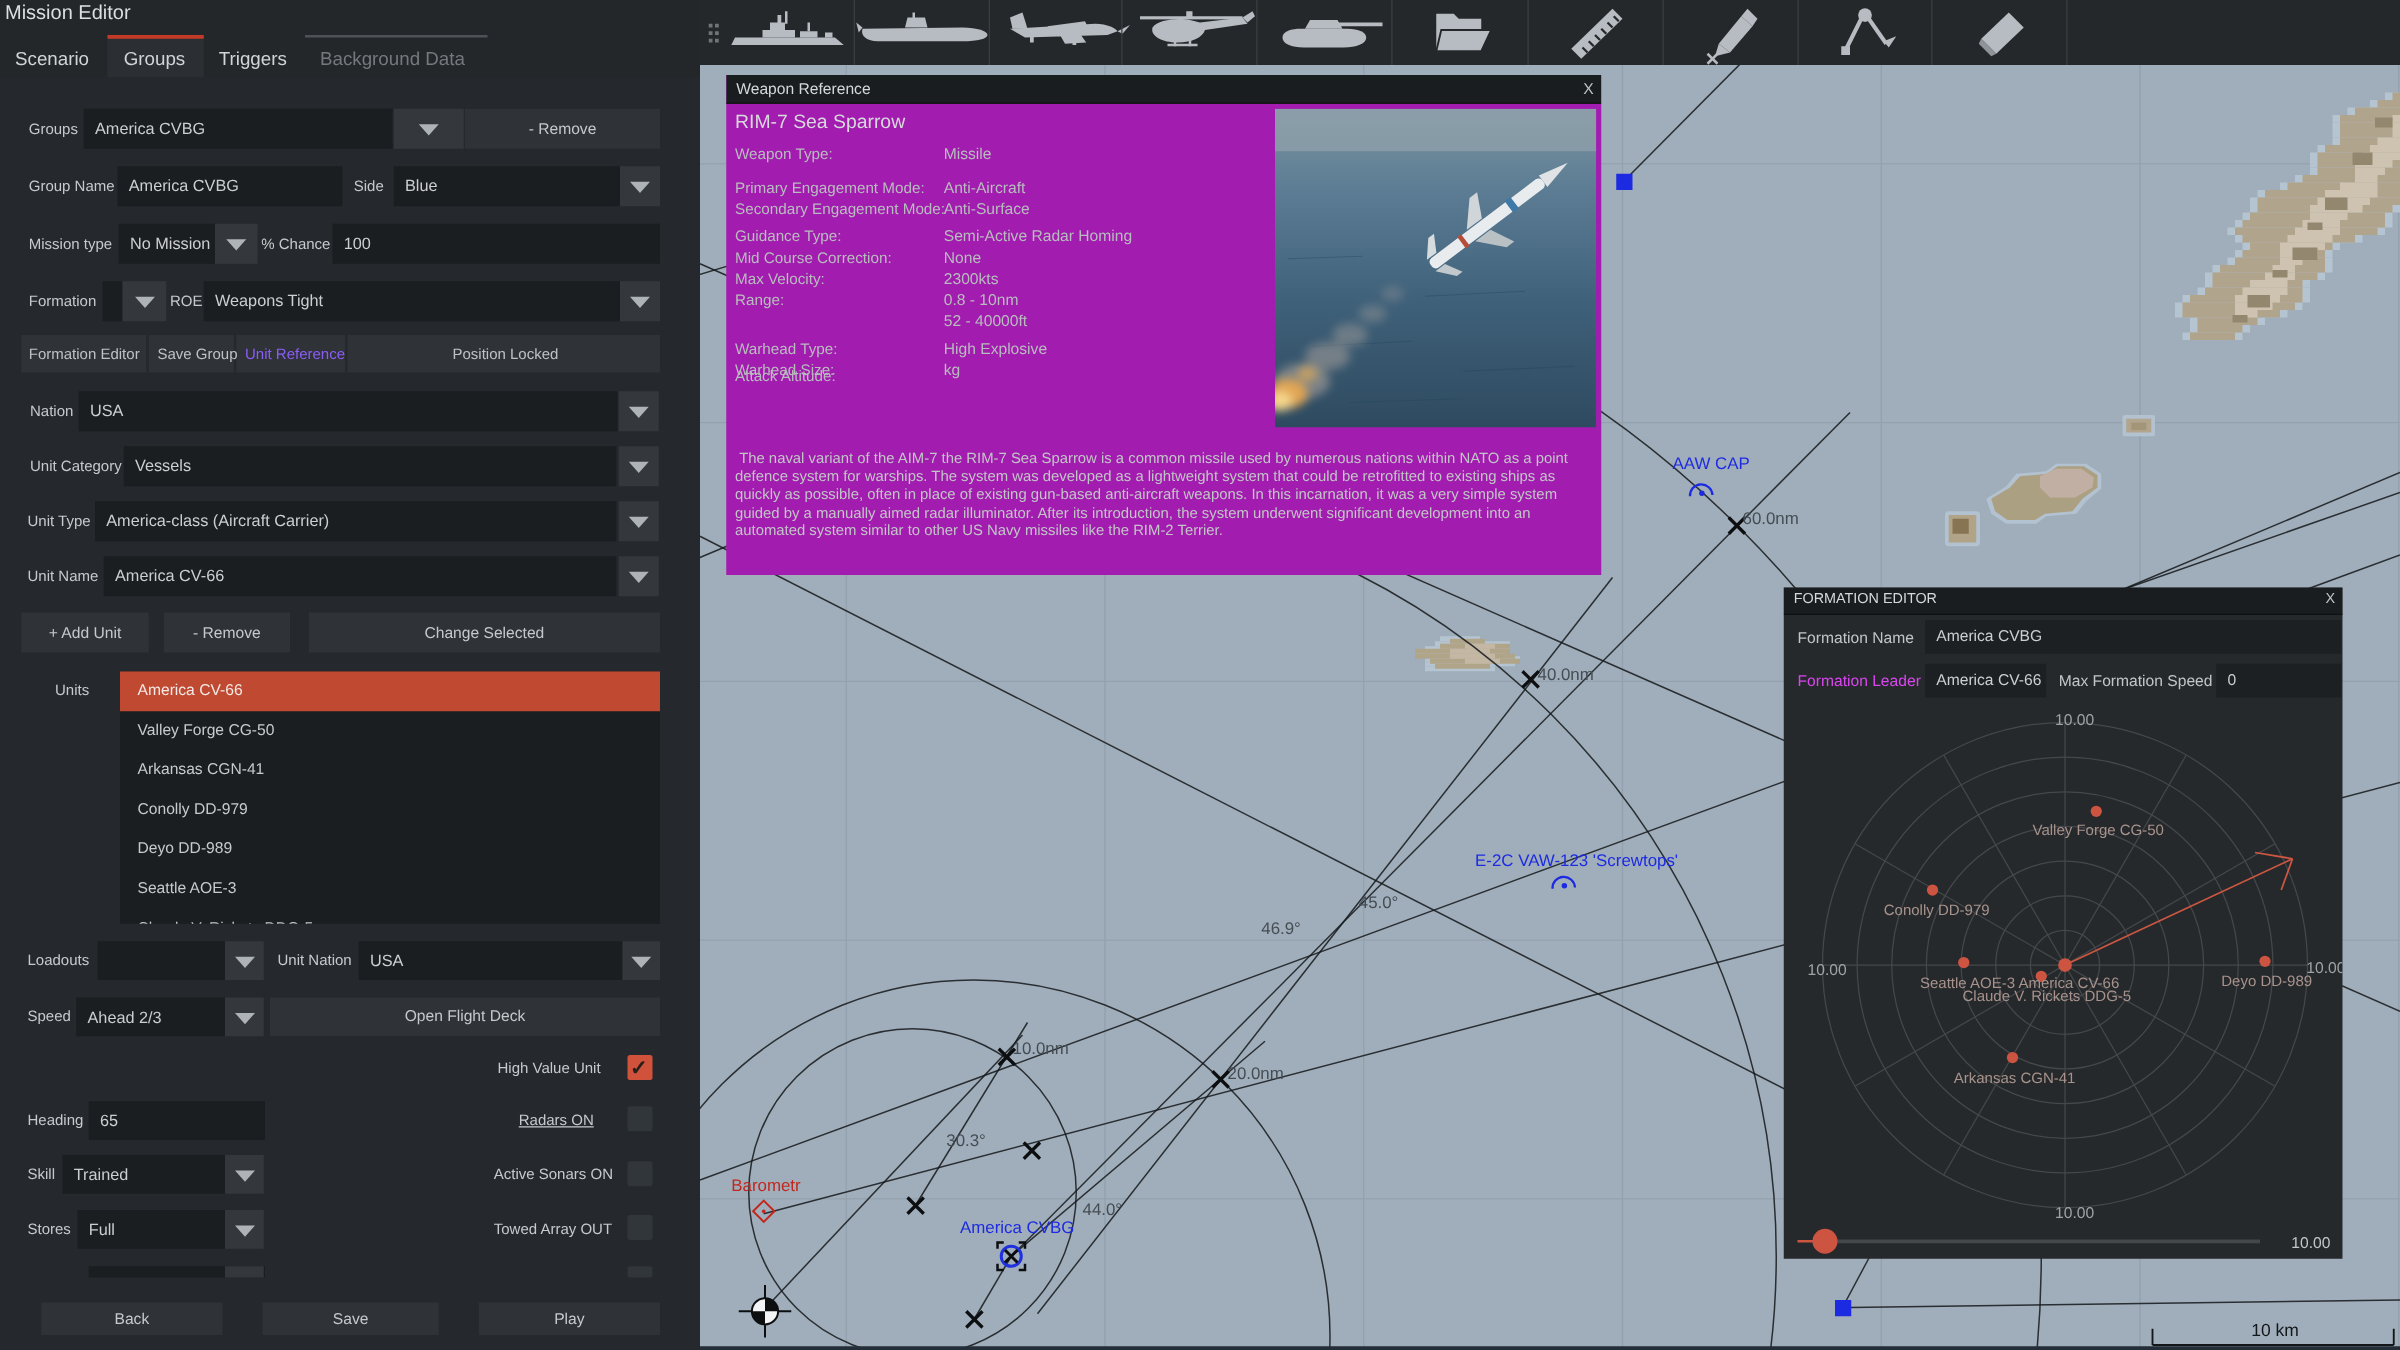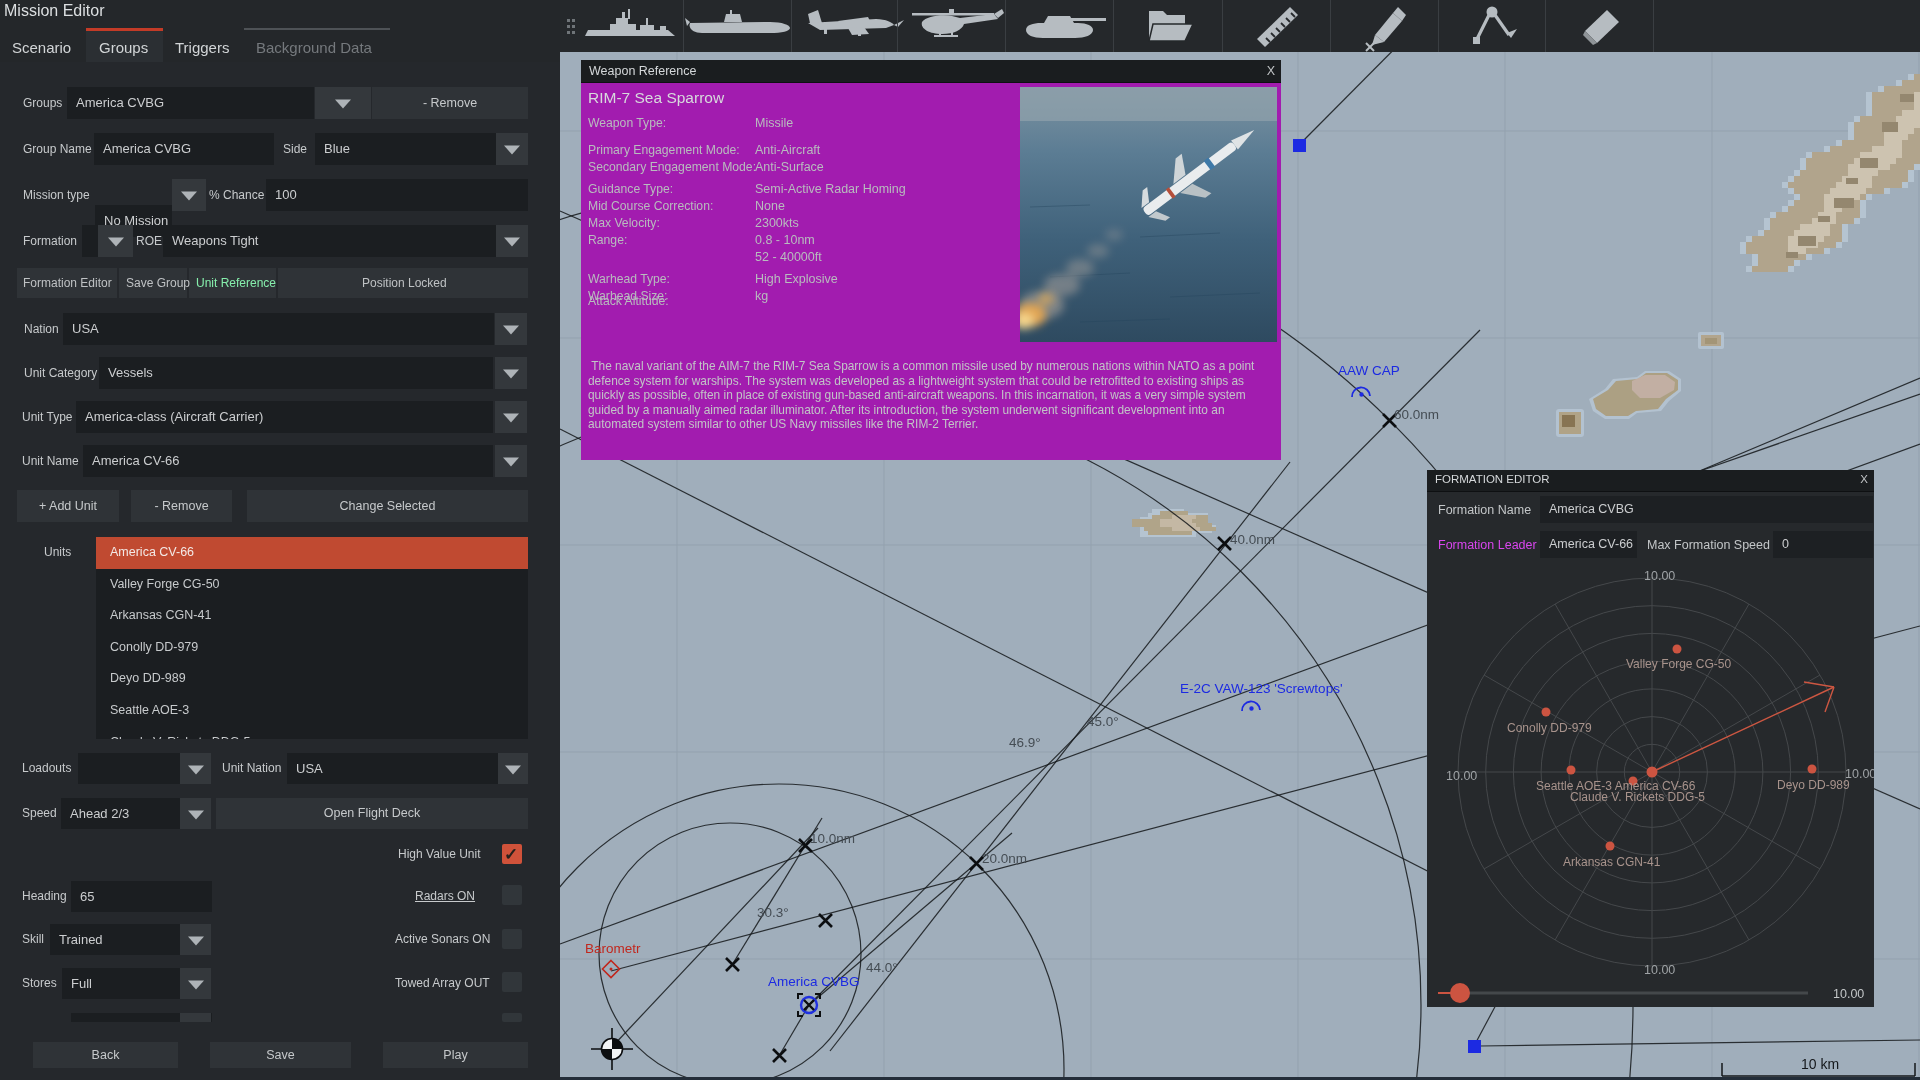--- a/index.html
+++ b/index.html
@@ -410,39 +410,39 @@
   <div class="arrowbtn" style="left:315px;top:87px;width:56px;height:32px;"></div>
   <div class="btn" style="left:372px;top:87px;width:156px;height:32px;line-height:32px;">- Remove</div>
 
   <div class="lbl" style="left:23px;top:142px;">Group Name</div>
   <div class="inp" style="left:94px;top:133px;width:180px;height:32px;">America CVBG</div>
   <div class="lbl" style="left:283px;top:142px;">Side</div>
   <div class="inp" style="left:315px;top:133px;width:181px;height:32px;">Blue</div>
   <div class="arrowbtn" style="left:496px;top:133px;width:32px;height:32px;"></div>
 
   <div class="lbl" style="left:23px;top:188px;">Mission type</div>
-  <div class="inp" style="left:95px;top:179px;width:77px;height:32px;margin-top:26px;">No Mission</div>
+  <div class="inp" style="left:95px;top:179px;width:77px;height:32px;">No Mission</div>
   <div class="arrowbtn" style="left:172px;top:179px;width:34px;height:32px;"></div>
   <div class="lbl" style="left:209px;top:188px;">% Chance</div>
   <div class="inp" style="left:266px;top:179px;width:262px;height:32px;">100</div>
 
   <div class="lbl" style="left:23px;top:234px;">Formation</div>
   <div class="inp" style="left:82px;top:225px;width:16px;height:32px;"></div>
   <div class="arrowbtn" style="left:98px;top:225px;width:35px;height:32px;"></div>
   <div class="lbl" style="left:136px;top:234px;">ROE</div>
   <div class="inp" style="left:163px;top:225px;width:333px;height:32px;">Weapons Tight</div>
   <div class="arrowbtn" style="left:496px;top:225px;width:32px;height:32px;"></div>
 
   <div class="abs" style="left:17px;top:268px;width:100px;height:30px;background:#2f3337;"></div>
   <div class="abs" style="left:119px;top:268px;width:68px;height:30px;background:#2f3337;"></div>
   <div class="abs" style="left:189px;top:268px;width:87px;height:30px;background:#2f3337;"></div>
   <div class="abs" style="left:278px;top:268px;width:250px;height:30px;background:#2f3337;"></div>
   <div class="lbl" style="left:23px;top:276px;color:#bfc2c4;">Formation Editor</div>
   <div class="lbl" style="left:126px;top:276px;color:#bfc2c4;">Save Group</div>
-  <div class="lbl" style="left:196px;top:276px;color:#86efac;">Unit Reference</div>
+  <div class="lbl" style="left:196px;top:276px;color:#8b5cf6;">Unit Reference</div>
   <div class="lbl" style="left:362px;top:276px;color:#bfc2c4;">Position Locked</div>
 
   <div class="lbl" style="left:24px;top:322px;">Nation</div>
   <div class="inp" style="left:63px;top:313px;width:431px;height:32px;">USA</div>
   <div class="arrowbtn" style="left:495px;top:313px;width:32px;height:32px;"></div>
 
   <div class="lbl" style="left:24px;top:366px;">Unit Category</div>
   <div class="inp" style="left:99px;top:357px;width:394px;height:32px;">Vessels</div>
   <div class="arrowbtn" style="left:495px;top:357px;width:32px;height:32px;"></div>
 

